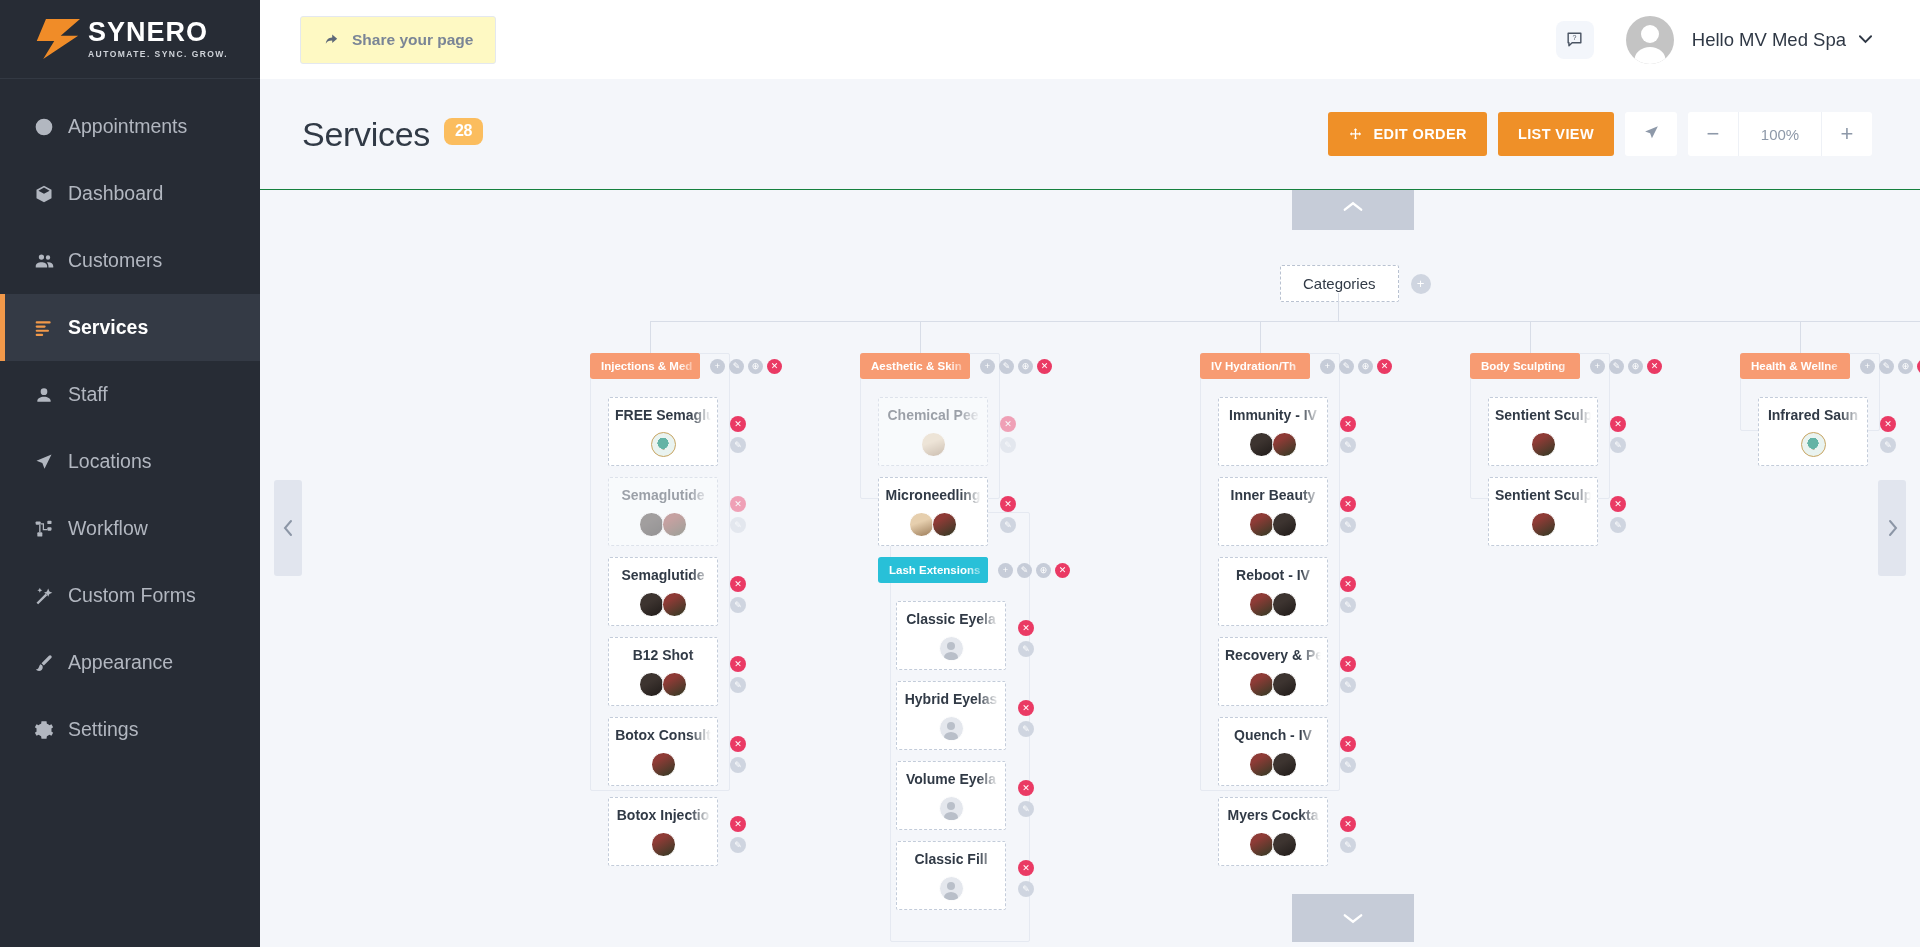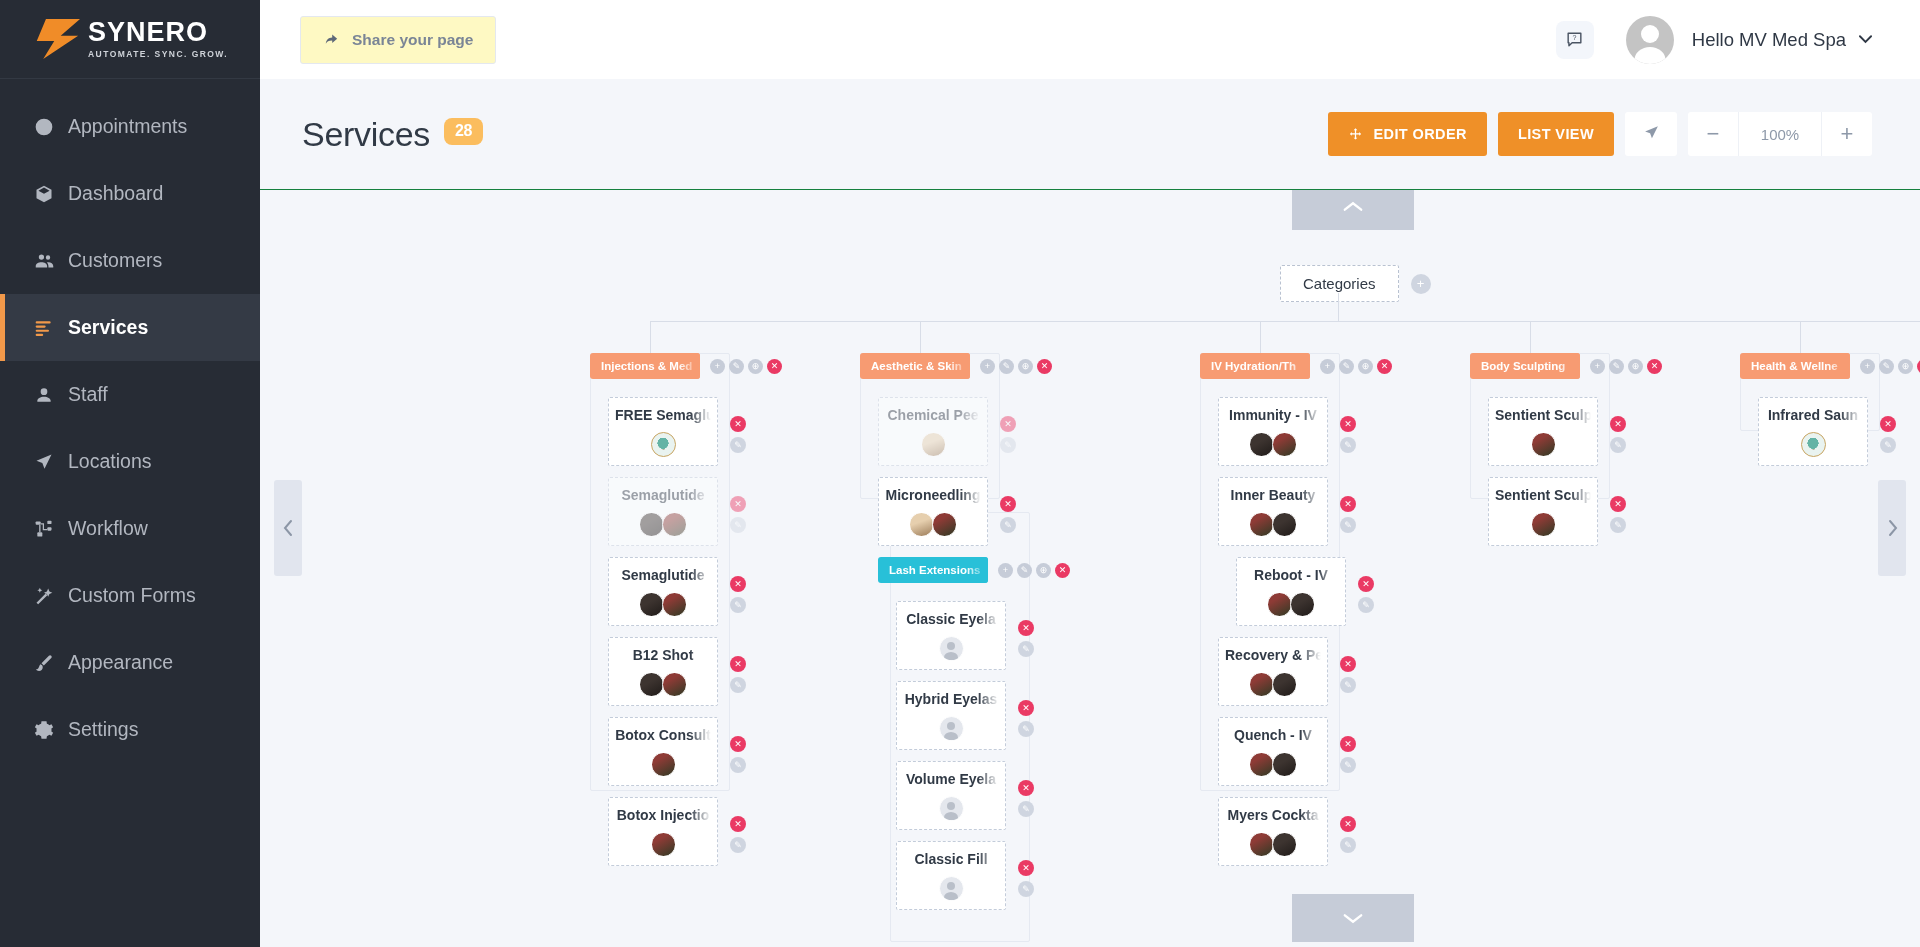--- a/index.html
+++ b/index.html
@@ -669,21 +669,21 @@
             <div class="card-avatars">
               <div class="av person-b"></div>
               <div class="av person-a"></div>
             </div>
             <div class="card-actions">
               <div class="act del">✕</div>
               <div class="act edit">✎</div>
             </div>
           </div>
         </div>
-        <div style="margin-bottom:11px; margin-left:36px">
+        <div style="margin-bottom:11px; margin-left:18px">
           <div class="card">
             <div class="card-title">Reboot - IV</div>
             <div class="card-avatars">
               <div class="av person-b"></div>
               <div class="av person-a"></div>
             </div>
             <div class="card-actions">
               <div class="act del">✕</div>
               <div class="act edit">✎</div>
             </div>

